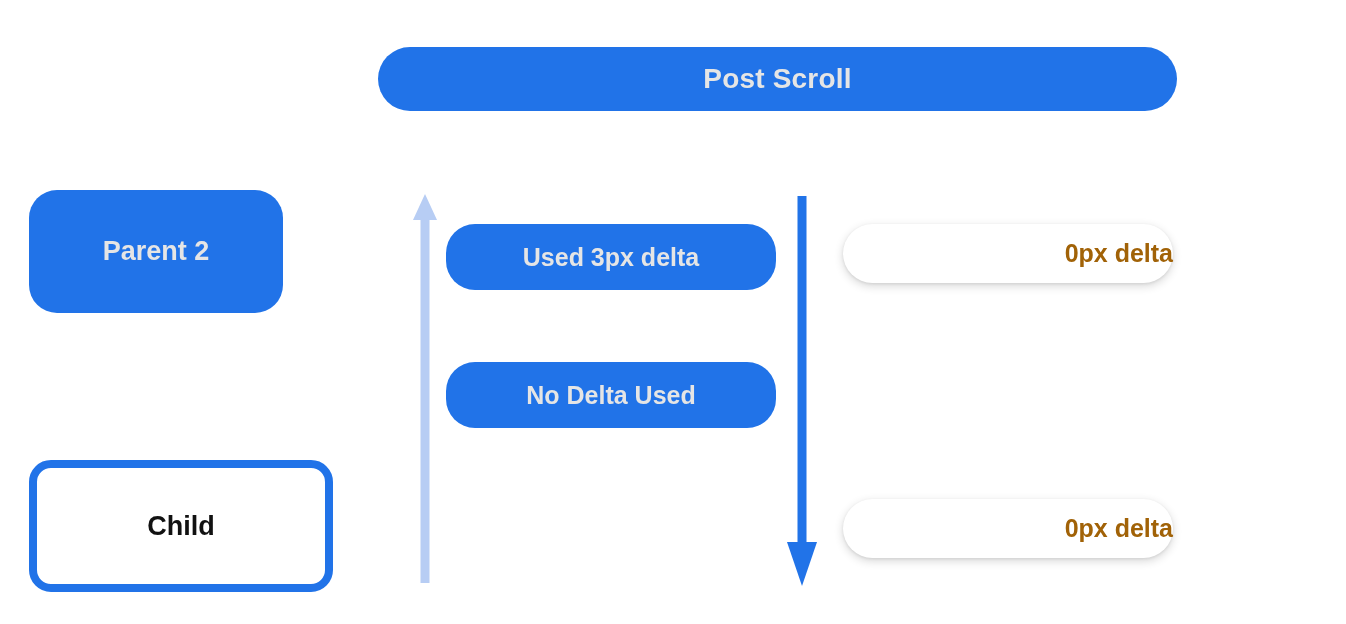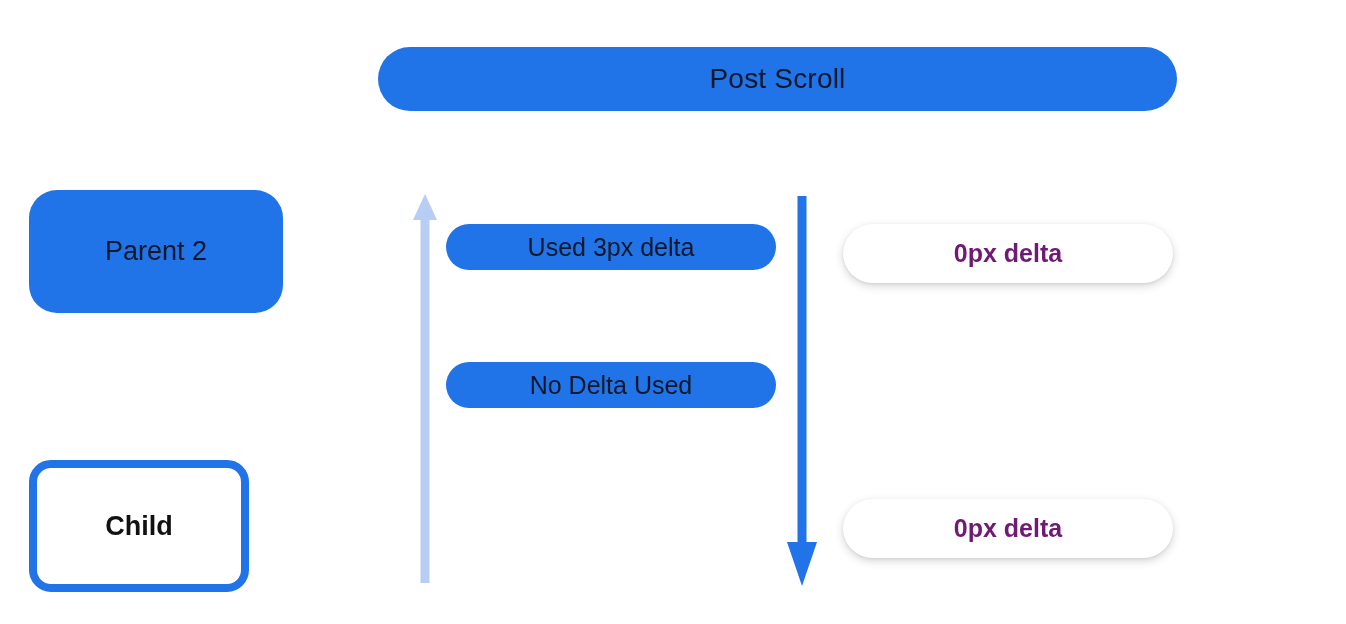--- a/index.html
+++ b/index.html
@@ -17,63 +17,64 @@
   }
   .pill, .box {
     position: absolute;
     display: flex;
     align-items: center;
     justify-content: center;
     box-sizing: border-box;
   }
   .blue-fill {
     background: #2173E8;
-    color: #0f172a;
-    font-weight: 400;
+    color: #e5e5e5;
+    font-weight: 700;
   }
   .header-pill {
     left: 378px; top: 47px;
     width: 799px; height: 64px;
     border-radius: 32px;
     font-size: 28px;
     letter-spacing: 0.2px;
   }
   .node {
     left: 29px;
     width: 254px;
     border-radius: 28px;
     font-size: 27px;
   }
   .node-parent2 { top: 190px; height: 123px; }
   .node-parent1 { top: 327px; height: 124px; }
   .node-child {
     left: 29px; top: 460px;
-    width: 220px; height: 132px;
+    width: 304px; height: 132px;
     border-radius: 22px;
     border: 8px solid #2173E8;
     background: #ffffff;
     color: #111111;
     font-weight: 600;
     font-size: 27px;
   }
   .annot {
-    width: 330px; height: 46px;
+    width: 330px; height: 66px;
     border-radius: 29px;
     font-size: 25px;
   }
   .annot-used { left: 446px; top: 224px; }
   .annot-nodelta { left: 446px; top: 362px; align-items: center; }
   .white-pill {
     width: 330px; height: 59px;
     border-radius: 30px;
     background: #ffffff;
-    color: #701a75;
+    color: #a16207;
     font-weight: 700;
     font-size: 25px;
     box-shadow: 0 3px 10px rgba(0,0,0,0.16), 0 1px 3px rgba(0,0,0,0.08);
+    justify-content: flex-end;
   }
   .annot-zero-top { left: 843px; top: 224px; }
   .annot-zero-bottom { left: 843px; top: 499px; }
   .arrow-svg {
     position: absolute;
     width: 40px;
     height: 400px;
     top: 190px;
   }
   .arrow-up-wrap { left: 405px; }

